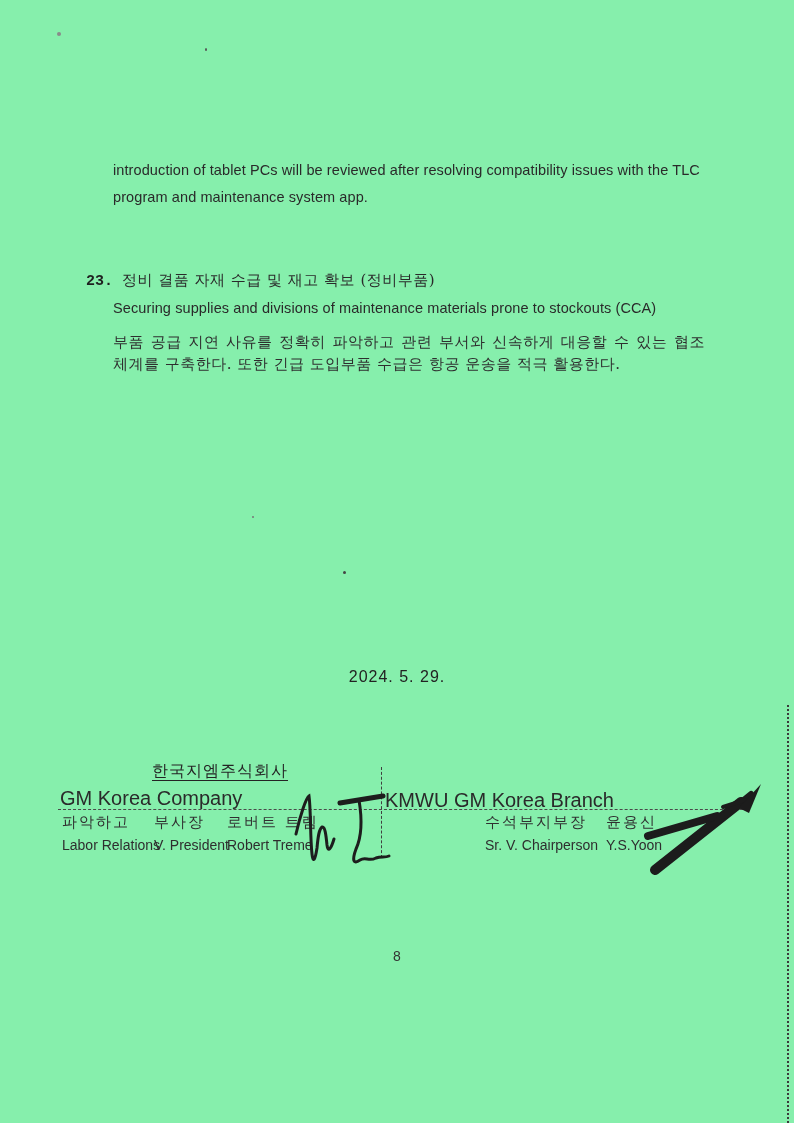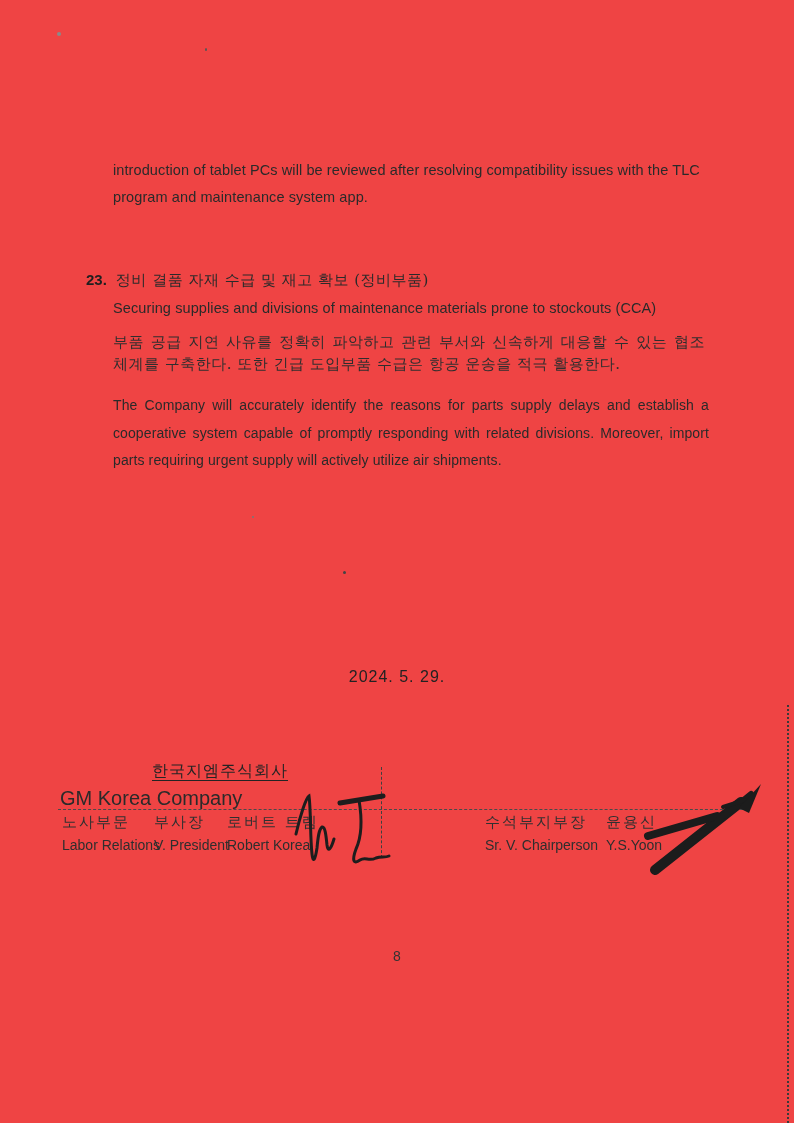--- a/index.html
+++ b/index.html
@@ -1,34 +1,34 @@
 <!DOCTYPE html>
 <html><head>
 <meta charset="utf-8">
 <title>Scanned Agreement Page</title>
 <style>
   html, body { margin: 0; padding: 0; background: #ffffff; }
   .page {
     position: relative;
     width: 794px;
     height: 1123px;
-    background: #ef4444;
+    background: #86efac;
     color: #262626;
     font-family: "Liberation Sans", sans-serif;
     overflow: hidden;
   }
   .para { position: absolute; margin: 0; }
 
   .p-intro {
     left: 113px; top: 157px; width: 600px;
     font-size: 14.5px; line-height: 27px; letter-spacing: 0.1px;
     color: #2a2a2a;
   }
   .sec-head { position: absolute; left: 86px; top: 271px; width: 620px; font-size: 15px; }
-  .sec-num { font-weight: bold; margin-right: 9px; color: #1f1f1f; }
+  .sec-num { font-weight: bold; margin-right: 9px; color: #1f1f1f; font-family: Liberation Mono, monospace; }
   .sec-title-ko { font-family: "DejaVu Serif", serif; color: #2a2a2a; letter-spacing: 0.5px; }
 
   .p-sec-en {
     left: 113px; top: 300px; width: 600px;
     font-size: 14.5px; color: #2a2a2a; letter-spacing: 0.1px;
   }
   .p-ko {
     left: 113px; top: 331px; width: 592px;
     font-family: "DejaVu Serif", serif;
     font-size: 15px; line-height: 22px;
@@ -115,44 +115,44 @@
   <p class="para p-intro">introduction of tablet PCs will be reviewed after resolving compatibility issues with the TLC program and maintenance system app.</p>
 
   <div class="sec-head">
     <span class="sec-num">23.</span><span class="sec-title-ko">정비 결품 자재 수급 및 재고 확보 (정비부품)</span>
   </div>
 
   <p class="para p-sec-en">Securing supplies and divisions of maintenance materials prone to stockouts (CCA)</p>
 
   <p class="para p-ko">부품 공급 지연 사유를 정확히 파악하고 관련 부서와 신속하게 대응할 수 있는 협조 체계를 구축한다. 또한 긴급 도입부품 수급은 항공 운송을 적극 활용한다.</p>
 
-  <p class="para p-en">The Company will accurately identify the reasons for parts supply delays and establish a cooperative system capable of promptly responding with related divisions. Moreover, import parts requiring urgent supply will actively utilize air shipments.</p>
 
   <div class="doc-date">2024. 5. 29.</div>
 
   <div class="sig-block">
 
     <div class="org-ko company">한국지엠주식회사</div>
     <div class="org-en company">GM Korea Company</div>
 
+    <div class="org-en union">KMWU GM Korea Branch</div>
 
     <div class="sig-hline"></div>
     <div class="sig-vline"></div>
 
     <div class="signer c1">
-      <span class="ko">노사부문</span>
+      <span class="ko">파악하고</span>
       <span class="en">Labor Relations</span>
     </div>
     <div class="signer c2">
       <span class="ko">부사장</span>
       <span class="en">V. President</span>
     </div>
     <div class="signer c3">
       <span class="ko">로버트 트렘</span>
-      <span class="en">Robert Korea</span>
+      <span class="en">Robert Treme</span>
     </div>
     <div class="signer c5">
       <span class="ko">수석부지부장</span>
       <span class="en">Sr. V. Chairperson</span>
     </div>
     <div class="signer c6">
       <span class="ko">윤용신</span>
       <span class="en">Y.S.Yoon</span>
     </div>
 

